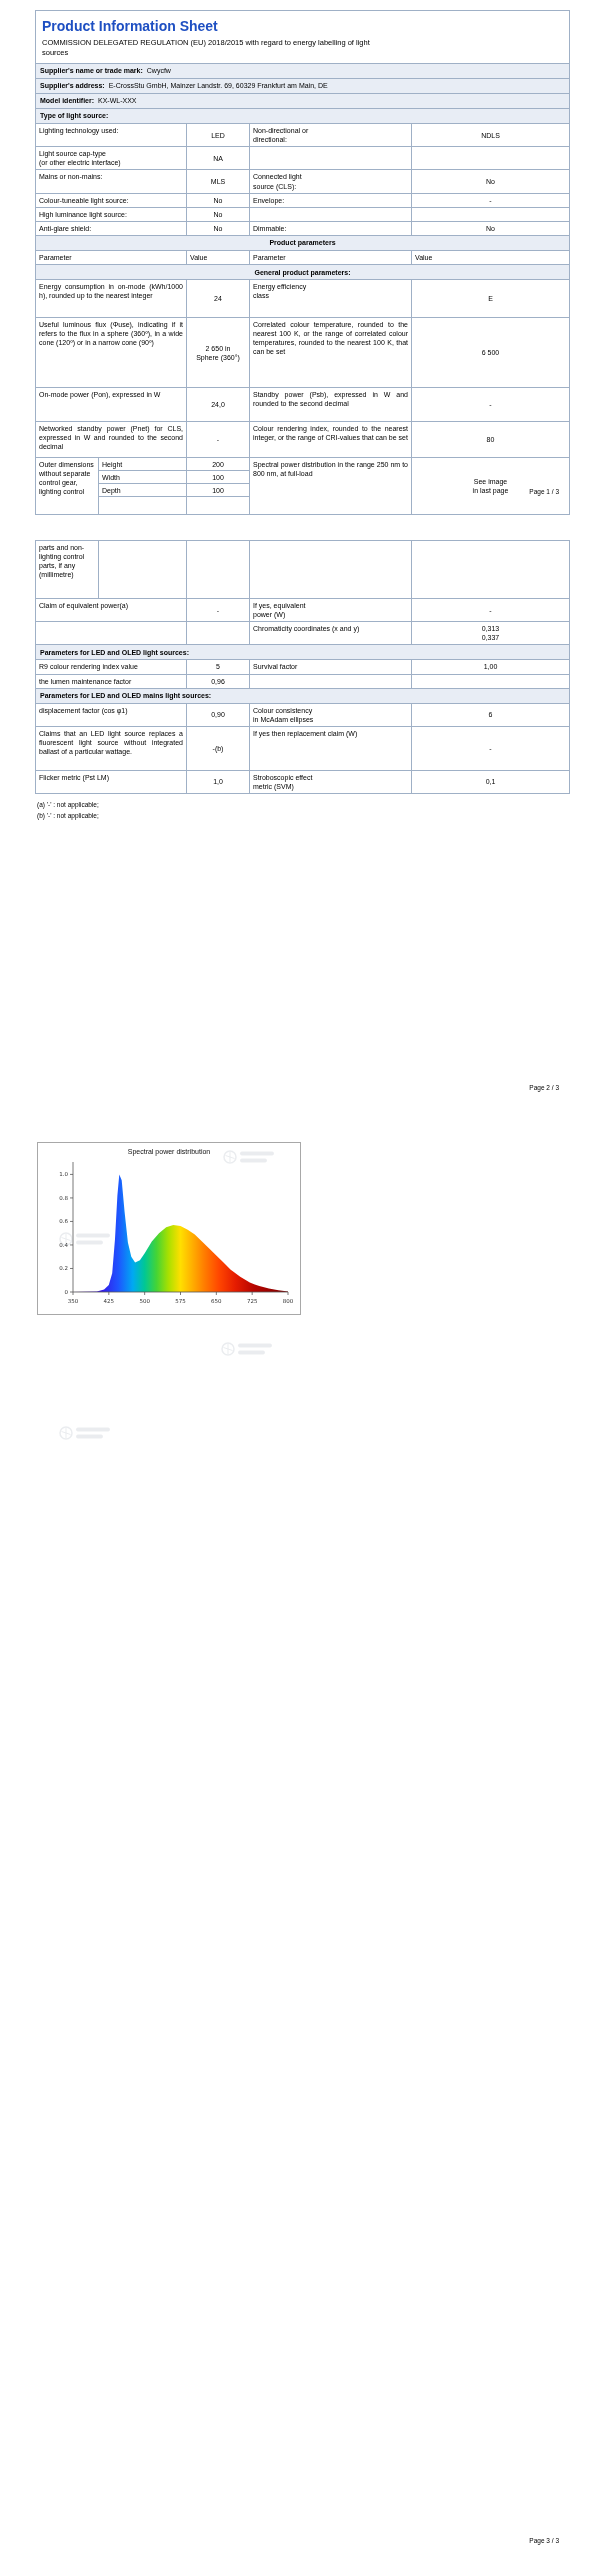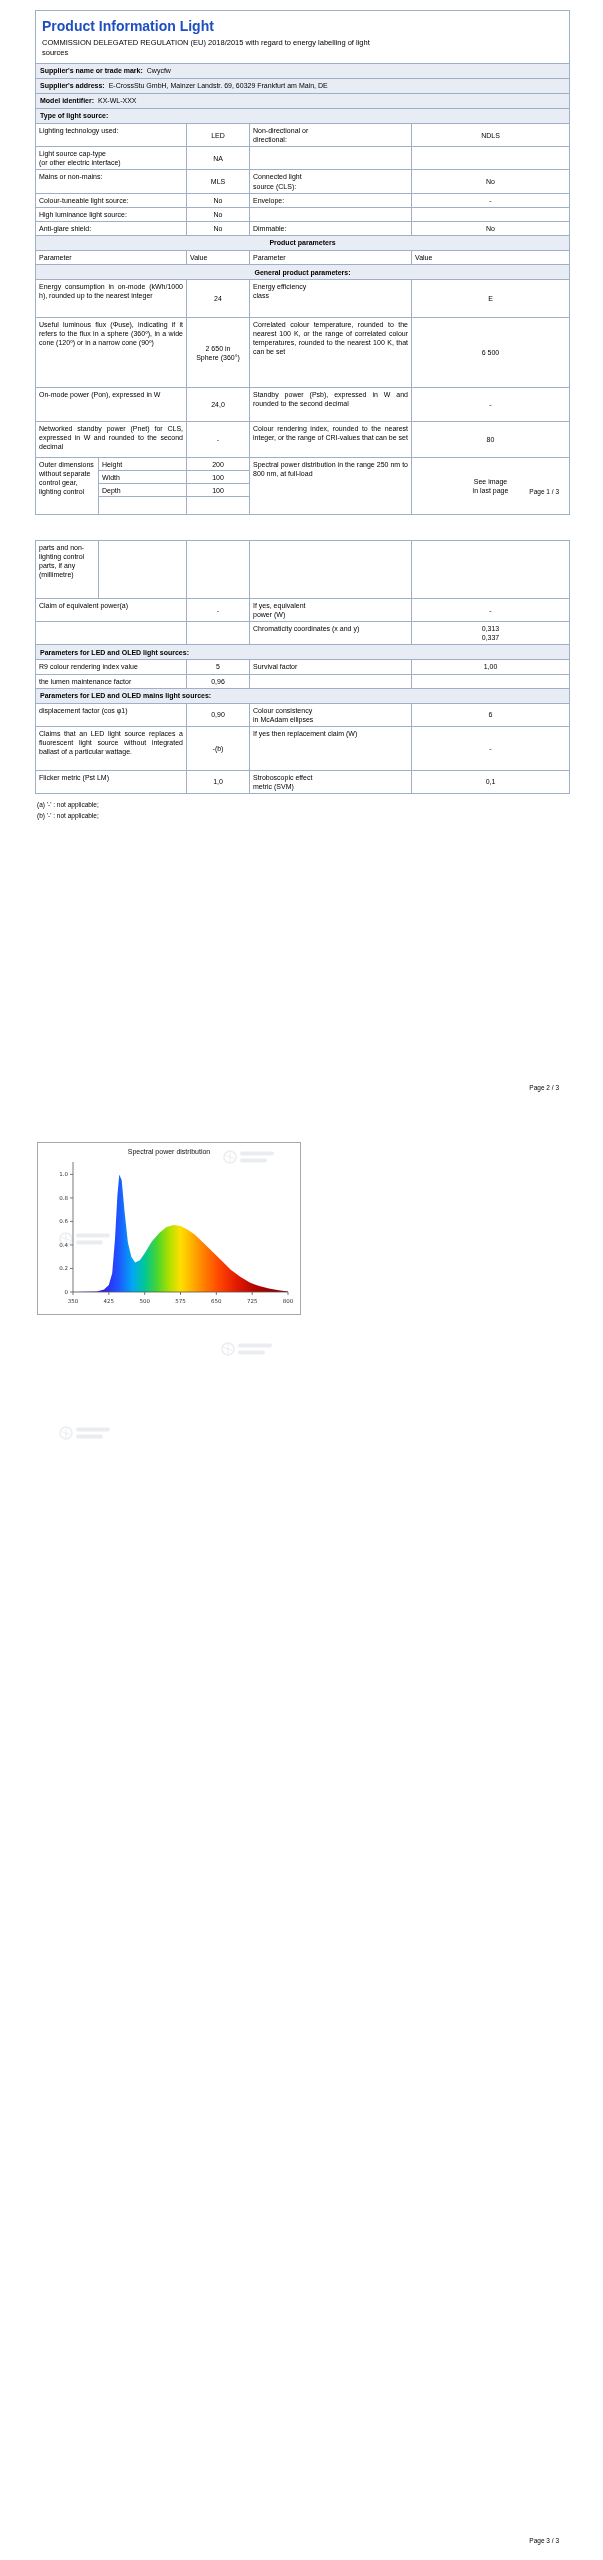--- a/index.html
+++ b/index.html
@@ -59,21 +59,21 @@
 </style>
 </head>
 <body>
 
 <div class="canvas">
 
   <div class="sheetwrap" id="page1wrap">
     <div class="tbl">
 
       <div class="titlebox">
-        <div class="doc-title">Product Information Light</div>
+        <div class="doc-title">Product Information Sheet</div>
         <div class="subtitle">COMMISSION DELEGATED REGULATION (EU) 2018/2015 with regard to energy labelling of light
 sources</div>
       </div>
 
       <div class="hrow shade">
         <span class="blabel">Supplier's name or trade mark:</span>
         <span class="bval">Cwycfw</span>
       </div>
       <div class="hrow shade">
         <span class="blabel">Supplier's address:</span>

